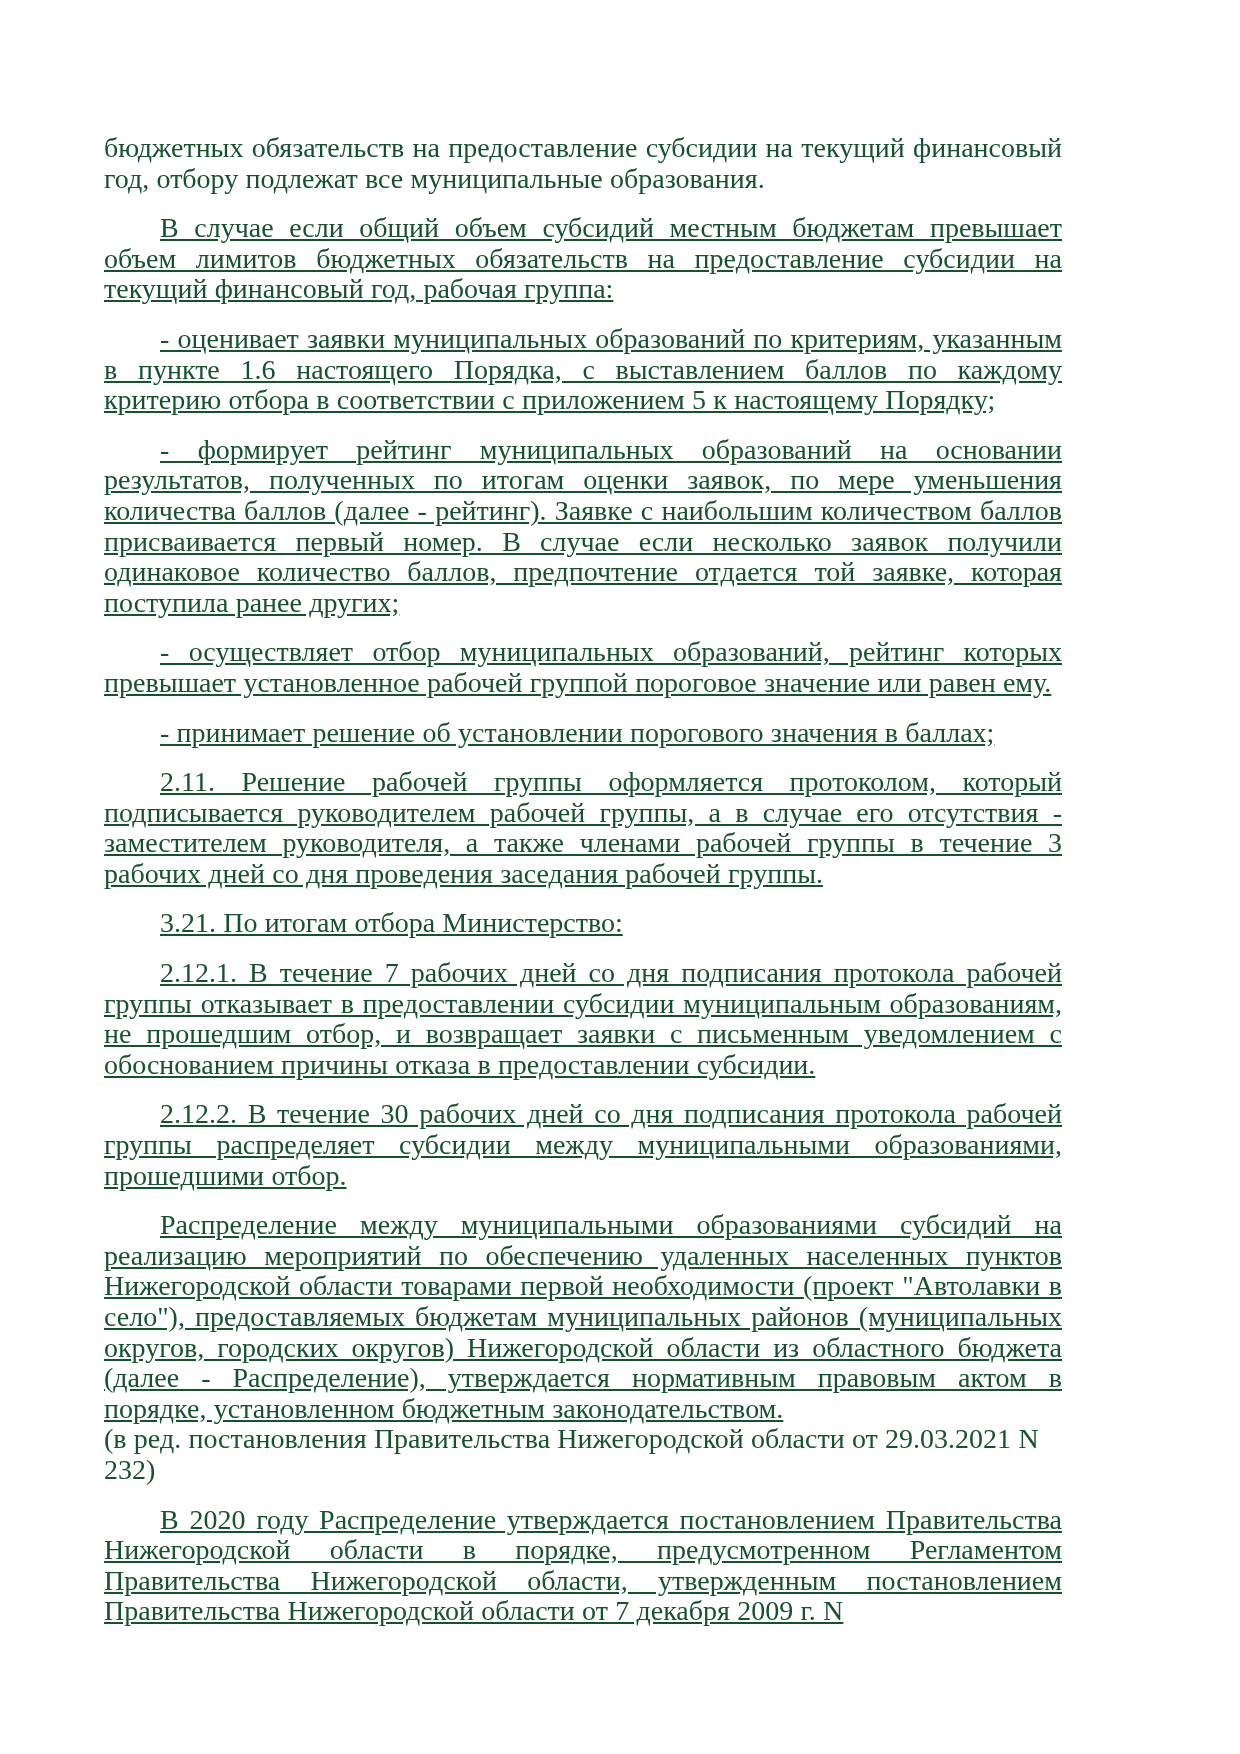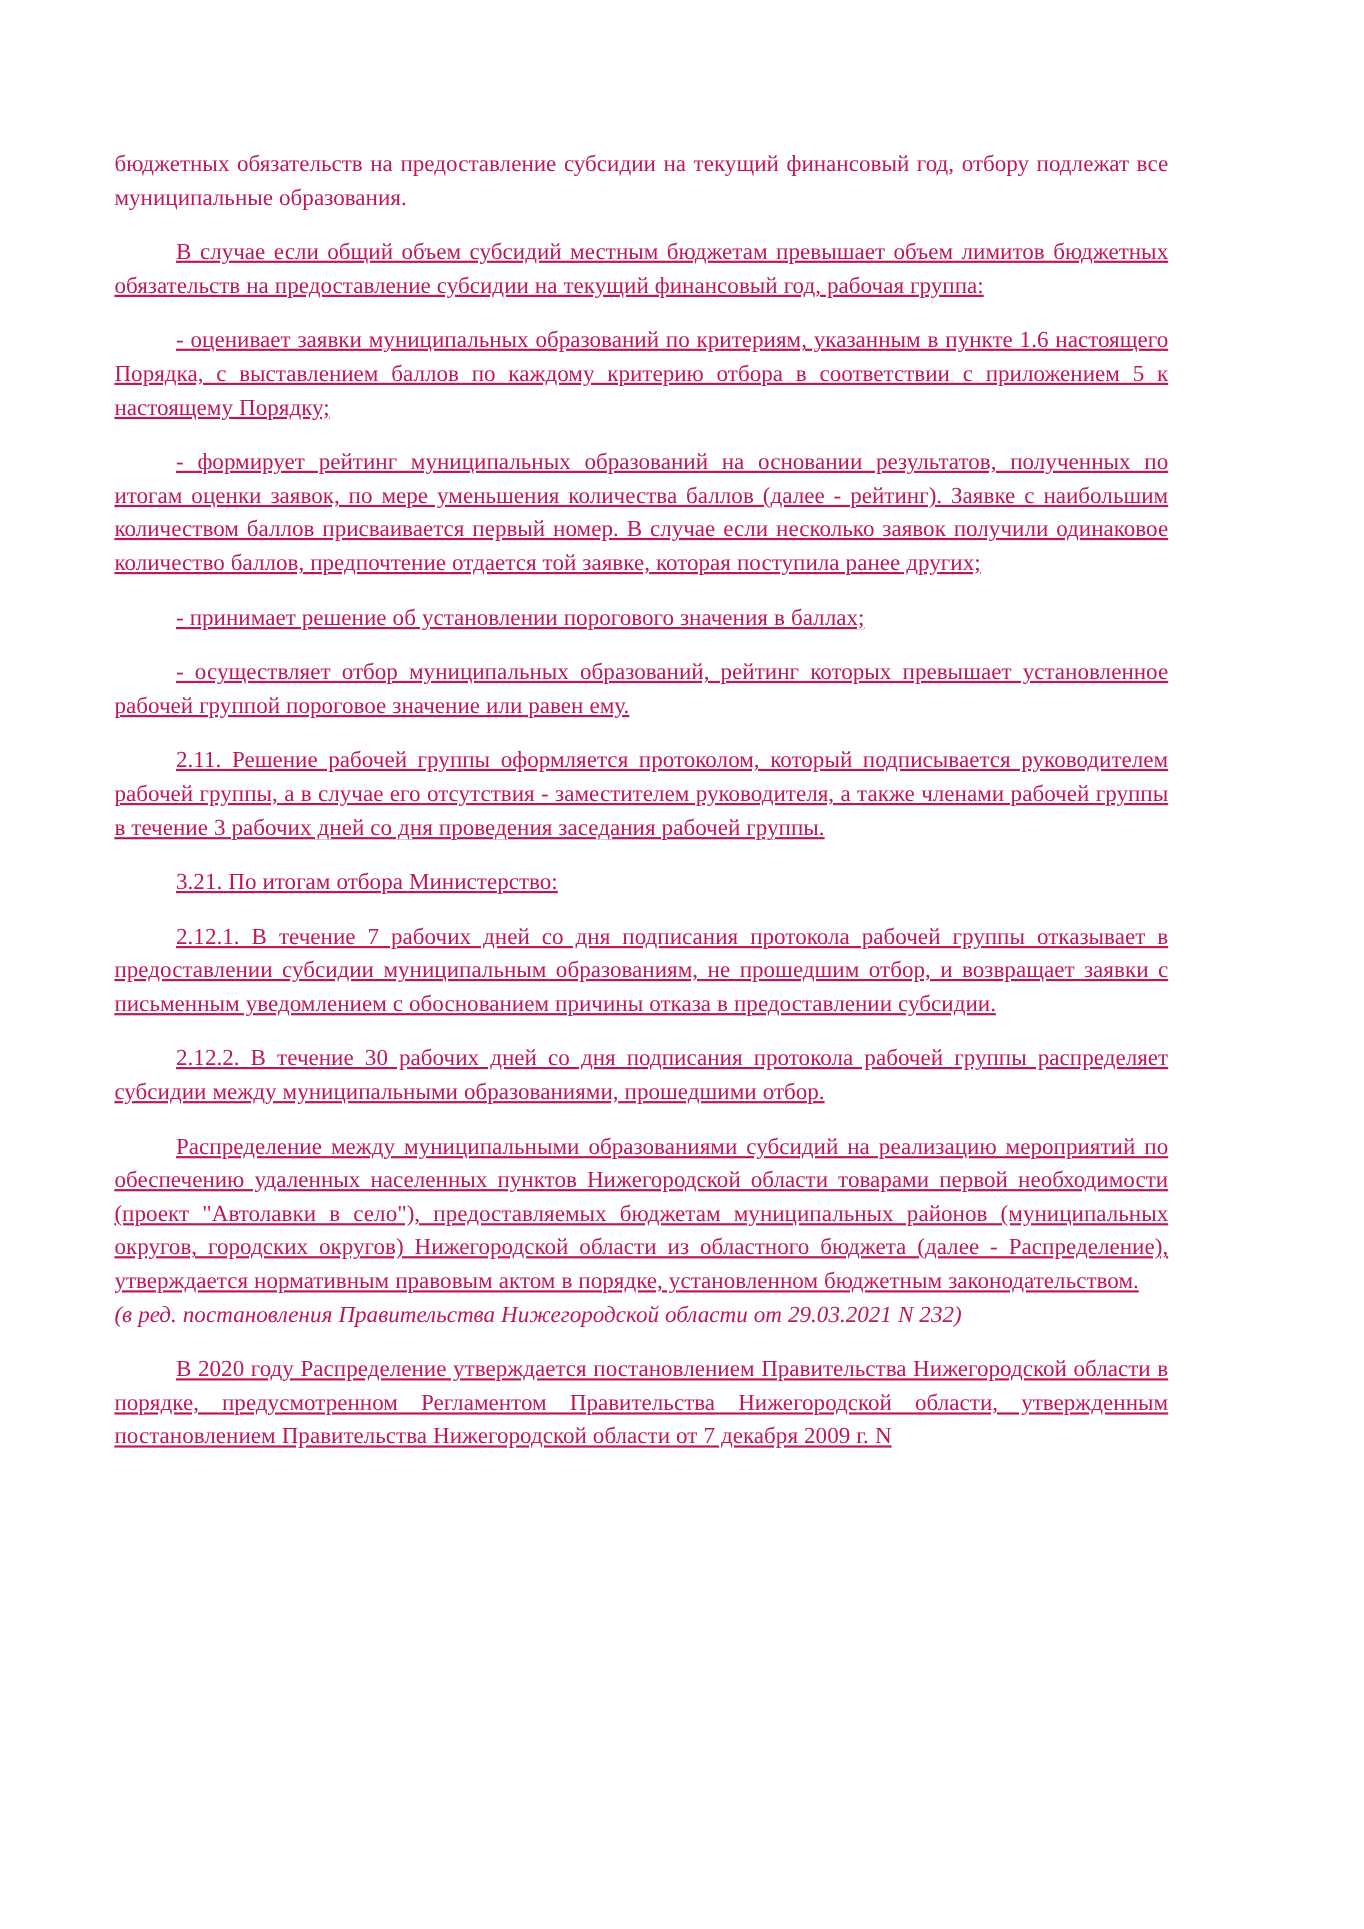--- a/index.html
+++ b/index.html
@@ -18,23 +18,23 @@
     overflow: hidden;
   }
   .content {
     position: absolute;
     left: 104px;
     top: 133px;
     width: 958px;
   }
   .para {
     font-family: "Liberation Serif", "DejaVu Serif", serif;
-    font-size: 21px;
+    font-size: 28px;
     line-height: 30.6px;
-    color: #be185d;
+    color: #14532d;
     text-align: justify;
     text-justify: inter-word;
     margin: 0 0 0 0;
     padding: 0;
     -webkit-hyphens: none;
     hyphens: none;
     word-spacing: 0.01em;
   }
   
   .para + .para {
@@ -44,21 +44,20 @@
   .indent {
     text-indent: 56px;
     text-decoration: underline;
   }
   .noindent {
     text-indent: 0;
   }
   
   .para.tight {
     margin-top: 0;
-    font-style: italic;
   }
   .para.last-line {
     text-align: left;
   }
   
 </style>
 </head>
 <body>
 
 <div class="page">
@@ -66,23 +65,23 @@
 
     <p class="para noindent">бюджетных обязательств на предоставление субсидии на текущий финансовый год, отбору подлежат все муниципальные образования.</p>
 
     <p class="para indent">В случае если общий объем субсидий местным бюджетам превышает объем лимитов бюджетных обязательств на предоставление субсидии на текущий финансовый год, рабочая группа:</p>
 
     <p class="para indent">- оценивает заявки муниципальных образований по критериям, указанным в пункте 1.6 настоящего Порядка, с выставлением баллов по каждому критерию отбора в соответствии с приложением 5 к настоящему Порядку;</p>
 
 
     <p class="para indent">- формирует рейтинг муниципальных образований на основании результатов, полученных по итогам оценки заявок, по мере уменьшения количества баллов (далее - рейтинг). Заявке с наибольшим количеством баллов присваивается первый номер. В случае если несколько заявок получили одинаковое количество баллов, предпочтение отдается той заявке, которая поступила ранее других;</p>
 
+    <p class="para indent">- осуществляет отбор муниципальных образований, рейтинг которых превышает установленное рабочей группой пороговое значение или равен ему.</p>
+
     <p class="para indent">- принимает решение об установлении порогового значения в баллах;</p>
-
-    <p class="para indent">- осуществляет отбор муниципальных образований, рейтинг которых превышает установленное рабочей группой пороговое значение или равен ему.</p>
 
     <p class="para indent">2.11. Решение рабочей группы оформляется протоколом, который подписывается руководителем рабочей группы, а в случае его отсутствия - заместителем руководителя, а также членами рабочей группы в течение 3 рабочих дней со дня проведения заседания рабочей группы.</p>
 
 
     <p class="para indent">3.21. По итогам отбора Министерство:</p>
 
     <p class="para indent">2.12.1. В течение 7 рабочих дней со дня подписания протокола рабочей группы отказывает в предоставлении субсидии муниципальным образованиям, не прошедшим отбор, и возвращает заявки с письменным уведомлением с обоснованием причины отказа в предоставлении субсидии.</p>
 
     <p class="para indent">2.12.2. В течение 30 рабочих дней со дня подписания протокола рабочей группы распределяет субсидии между муниципальными образованиями, прошедшими отбор.</p>
 

